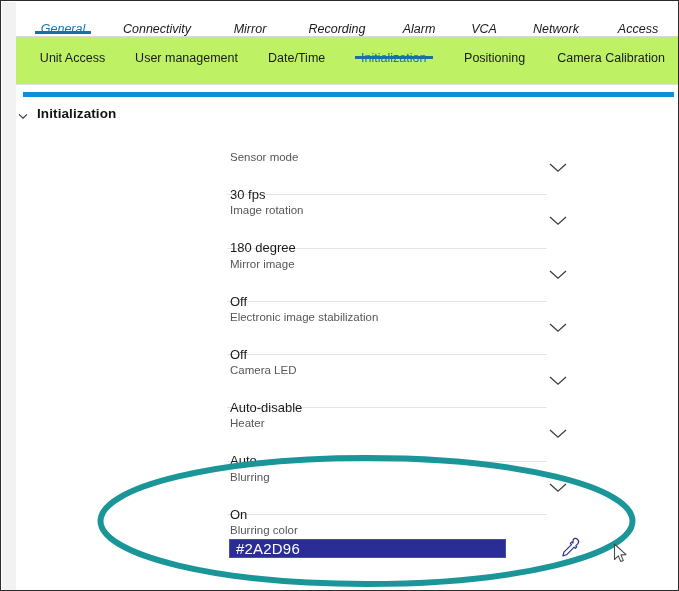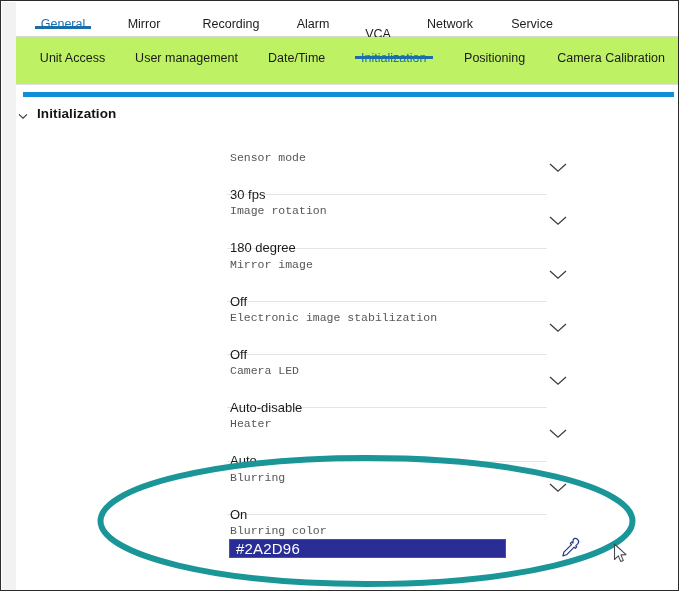--- a/index.html
+++ b/index.html
@@ -39,23 +39,24 @@
     left: 15px;
     top: 1px;
     width: 663px;
     height: 35px;
     background: #ffffff;
     border-bottom: 1px solid #d8d8d8;
     box-sizing: border-box;
   }
   .tabbar-main .tabs {
     display: flex;
-    align-items: center;
+    align-items: flex-end;
     height: 100%;
     padding-left: 6px;
+    font-style: italic;
   }
   .tab-main {
     position: relative;
     font-size: 12.5px;
     color: #1b1b1b;
     padding: 9px 0 0 0;
     margin-right: 0;
     white-space: nowrap;
     cursor: default;
     text-align: center;
@@ -156,21 +157,20 @@
     box-sizing: border-box;
   }
   .setting-row:last-child { border-bottom: none; }
   .setting-label {
     position: absolute;
     left: 3px;
     top: 9px;
     font-size: 11.5px;
     color: #575757;
     white-space: nowrap;
-    font-family: Liberation Mono, monospace;
   }
   .setting-value {
     position: absolute;
     left: 3px;
     top: 26px;
     font-size: 13px;
     color: #1a1a1a;
     white-space: nowrap;
     margin-top: 19px;
   }
@@ -233,37 +233,40 @@
 
 <div id="screen">
 
   <div class="left-rail"></div>
 
   <div class="tabbar-main">
     <div class="tabs" id="main-tabs">
         <div class="tab-main active" style="width: 82px;">
           <span class="lbl">General</span>
         </div>
+        <div class="tab-main" style="width: 106px;">
+          <span class="lbl">Connectivity</span>
+        </div>
         <div class="tab-main" style="width: 80px;">
           <span class="lbl">Mirror</span>
         </div>
         <div class="tab-main" style="width: 94px;">
           <span class="lbl">Recording</span>
         </div>
         <div class="tab-main" style="width: 70px;">
           <span class="lbl">Alarm</span>
         </div>
         <div class="tab-main" style="width: 60px; margin-top: 21px;">
           <span class="lbl">VCA</span>
         </div>
         <div class="tab-main" style="width: 84px;">
           <span class="lbl">Network</span>
         </div>
         <div class="tab-main" style="width: 80px;">
-          <span class="lbl">Service</span>
+          <span class="lbl">Access</span>
         </div>
       </div>
   </div>
 
   <div class="tabbar-sub">
     <div class="tabs" id="sub-tabs">
         <div class="tab-sub" style="width: 100px;"><span class="lbl">Unit Access</span></div>
         <div class="tab-sub" style="width: 135px;"><span class="lbl">User management</span></div>
         <div class="tab-sub" style="width: 92px;"><span class="lbl">Date/Time</span></div>
         <div class="tab-sub active" style="width: 108px;"><span class="lbl">Initialization</span></div>

